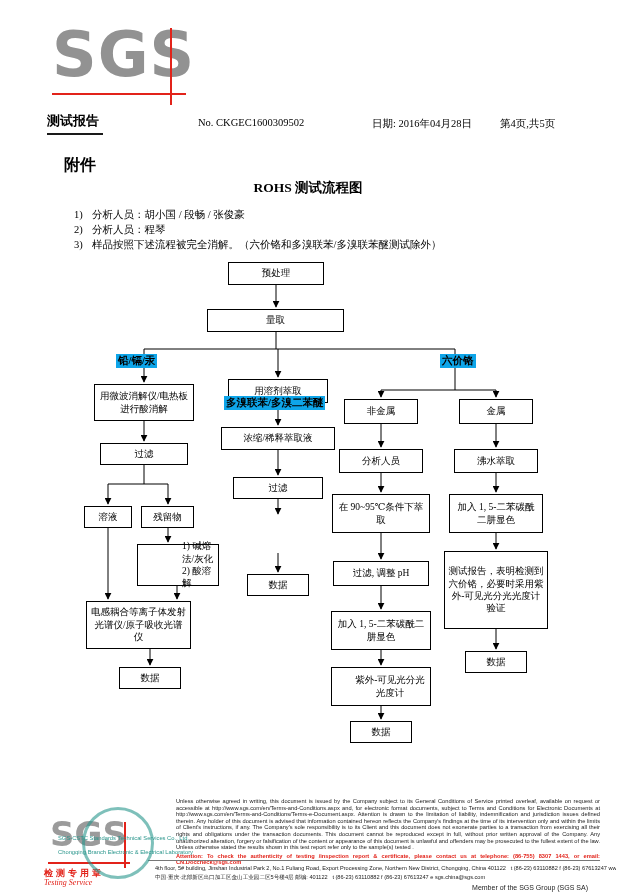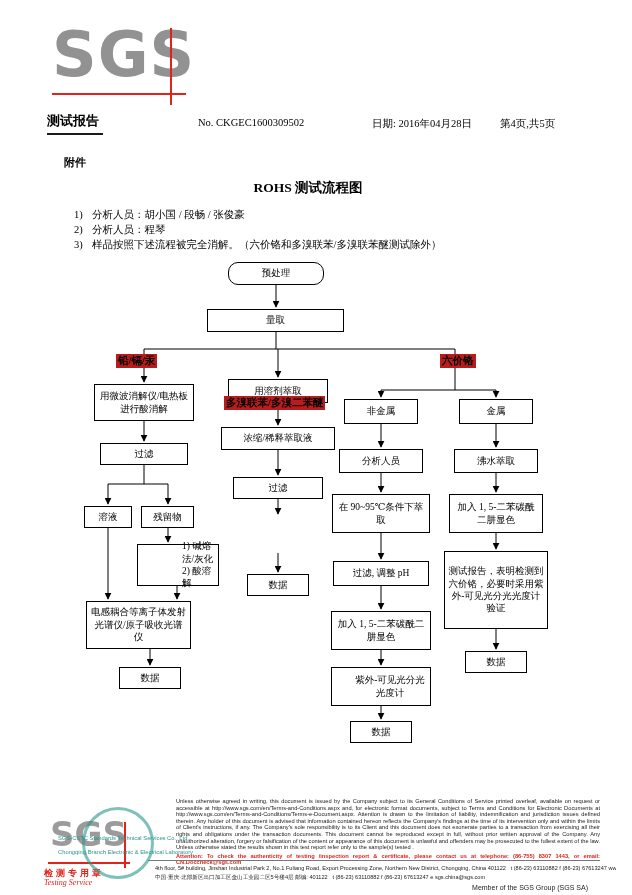--- a/index.html
+++ b/index.html
@@ -14,39 +14,39 @@
   .sgs-logo-text {
     font-family:"DejaVu Sans","Liberation Sans",sans-serif;
     font-weight:bold; font-size:62px; line-height:66px; color:#929292; letter-spacing:1px;
   }
   .redline { background:#e2231a; }
 
   
   .doc-type { font-size:13px; font-weight:bold; border-bottom:2px solid #1a1a1a; padding:0 4px 3px 0; }
   .hdr { font-size:10.5px; }
 
-  .attach { font-size:11px; font-weight:bold; }
+  .attach { font-size:16px; font-weight:bold; }
   .page-title { text-align:center; font-size:13.5px; font-weight:bold; }
 
   .notes { font-size:10.5px; line-height:15px; }
   .note-row { display:flex; }
   .note-num { width:18px; flex:0 0 18px; }
 
   
   .flow-svg { position:absolute; left:0; top:0; z-index:1; }
   .flow-svg line { stroke:#000; stroke-width:1; }
   .fbox {
     position:absolute; border:1px solid #000; background:#fff; z-index:2;
     display:flex; align-items:center; justify-content:center; text-align:center;
     font-size:9.5px; line-height:1.3; padding:1px 3px; white-space:pre-line;
   }
   .fbox.left { text-align:left; justify-content:flex-start; }
   .blabel {
     position:absolute; z-index:3; font-weight:bold; font-size:10.5px;
-    background:#b91c1c; padding:0 2px; line-height:14px;
+    background:#0ea5e9; padding:0 2px; line-height:14px;
   }
 
   
   .legal-block { font-family:"Liberation Sans","DejaVu Sans",sans-serif; font-size:5.7px; line-height:6.6px; text-align:justify; color:#222; }
   .attention { color:#e2231a; margin-top:2px; font-weight:bold; }
   .footer-rule { background:#777; }
   .addr { font-family:"Liberation Sans","DejaVu Sans",sans-serif; font-size:5.6px; line-height:8px; color:#222; white-space:nowrap; }
   .member { font-family:"Liberation Sans","DejaVu Sans",sans-serif; font-size:7px; color:#222; }
 
   
@@ -129,21 +129,21 @@
       <line x1="496" y1="473" x2="496" y2="492" marker-end="url(#arr)"></line>
       <line x1="496" y1="533" x2="496" y2="549" marker-end="url(#arr)"></line>
       <line x1="496" y1="629" x2="496" y2="649" marker-end="url(#arr)"></line>
     </g>
   </svg>
 
   <div class="blabel" style="left:116px; top:354px;">铅/镉/汞</div>
   <div class="blabel" style="left:224px; top:352px;margin-top:44px;">多溴联苯/多溴二苯醚</div>
   <div class="blabel" style="left:440px; top:354px;">六价铬</div>
 
-  <div class="fbox" style="left:228px; top:262px; width:96px; height:23px;border-radius:10px;">预处理</div>
+  <div class="fbox" style="left:228px; top:262px; width:96px; height:23px;">预处理</div>
   <div class="fbox" style="left:207px; top:309px; width:137px; height:23px;">量取</div>
 
   <div class="fbox" style="left:94px; top:384px; width:100px; height:37px;">用微波消解仪/电热板进行酸消解</div>
   <div class="fbox" style="left:100px; top:443px; width:88px; height:22px;">过滤</div>
   <div class="fbox" style="left:84px; top:506px; width:48px; height:22px;">溶液</div>
   <div class="fbox" style="left:141px; top:506px; width:53px; height:22px;">残留物</div>
   <div class="fbox left" style="left:137px; top:544px; width:82px; height:42px;padding-left:44px;">1) 碱熔法/灰化
 2) 酸溶解</div>
   <div class="fbox" style="left:86px; top:601px; width:105px; height:48px;">电感耦合等离子体发射光谱仪/原子吸收光谱仪</div>
   <div class="fbox" style="left:119px; top:667px; width:62px; height:22px;">数据</div>

